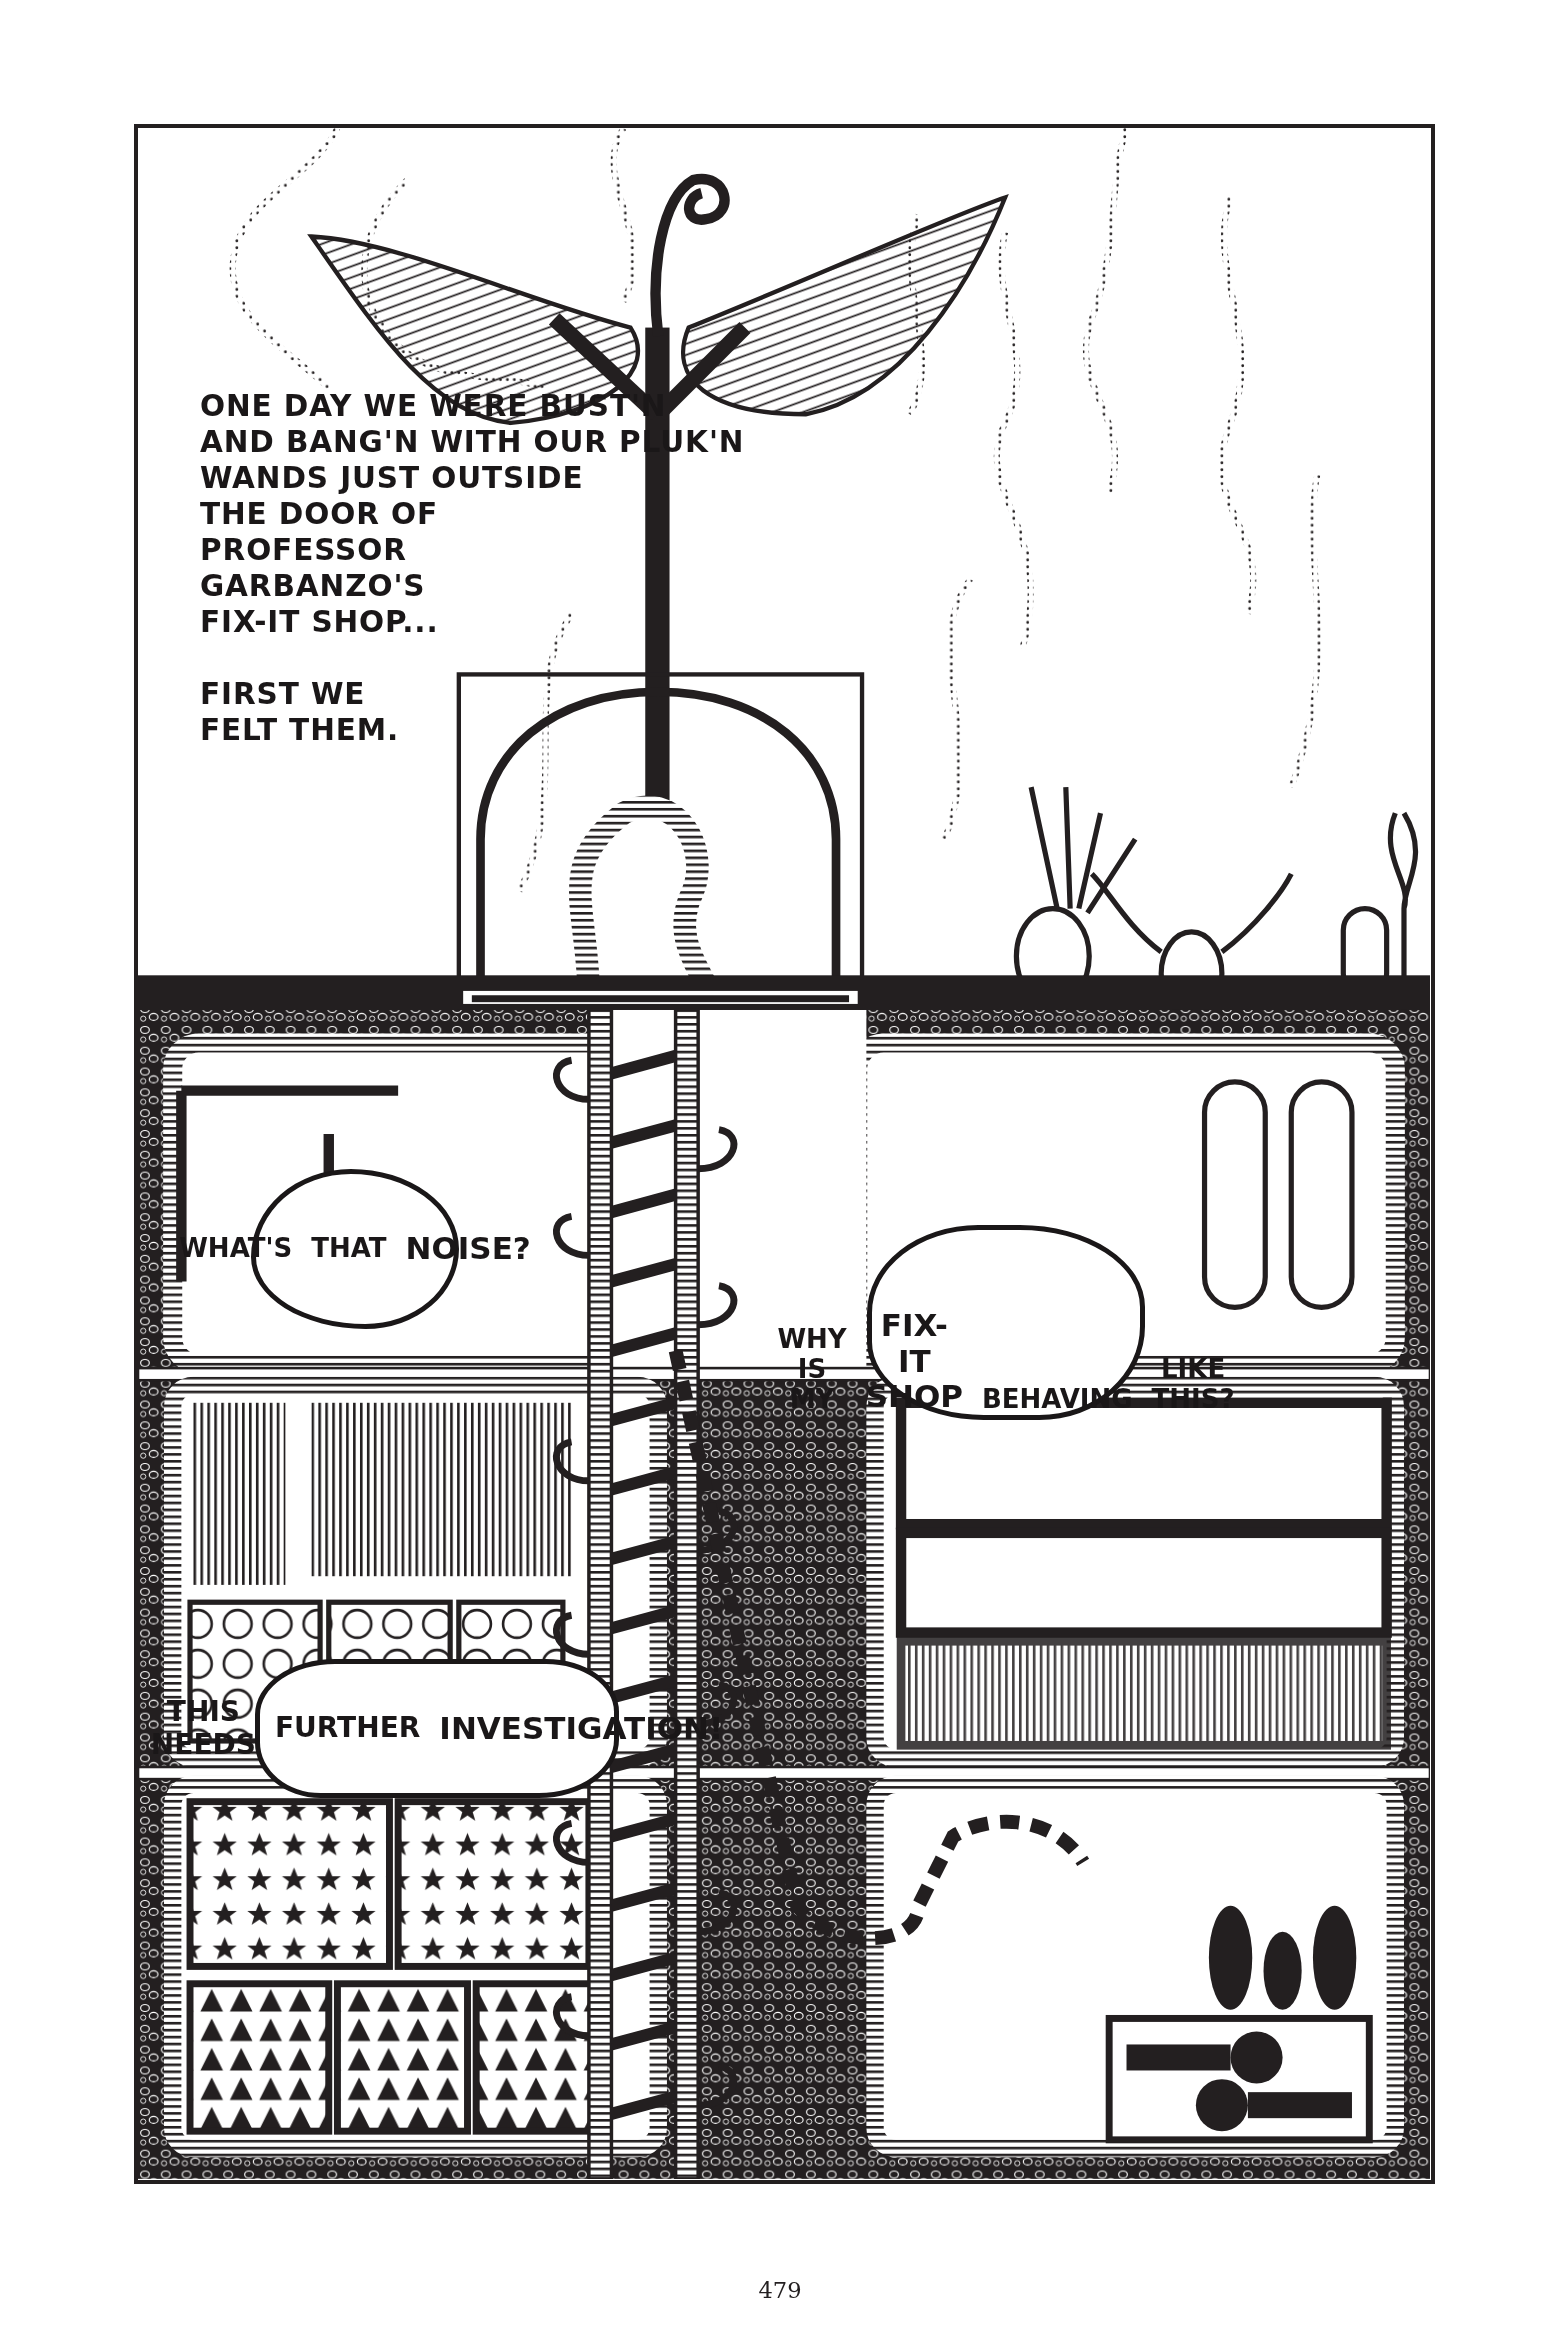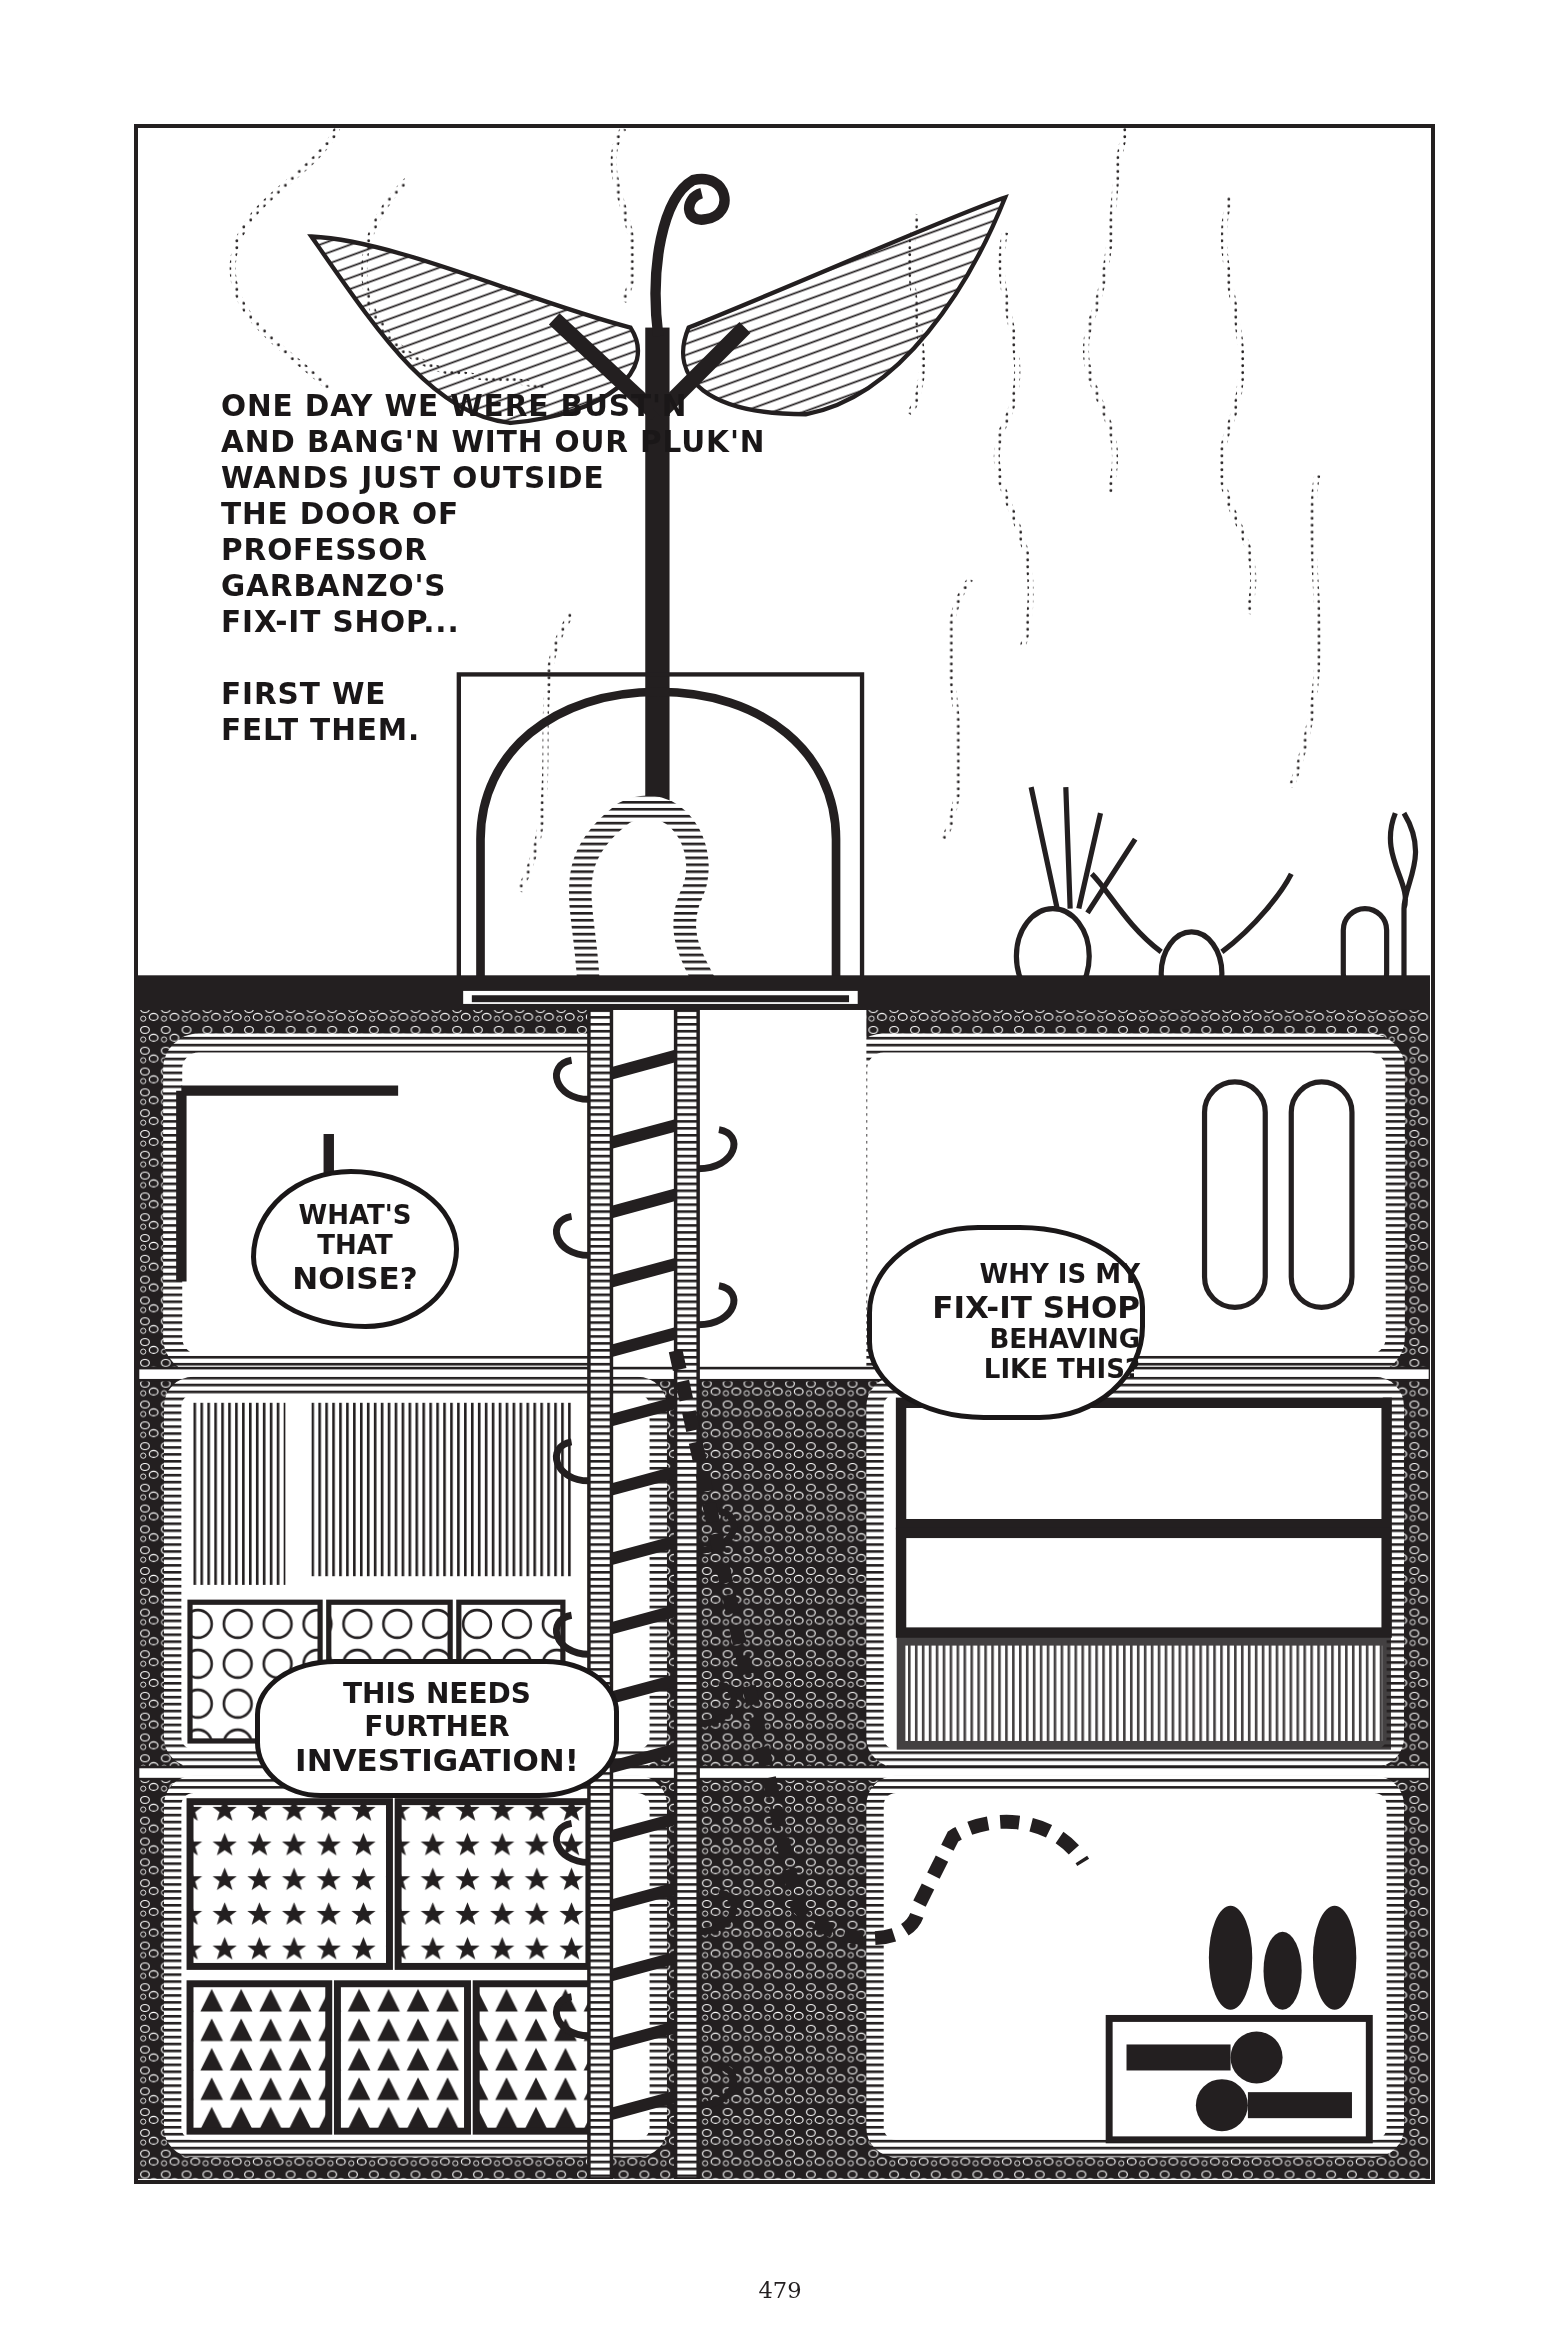--- a/index.html
+++ b/index.html
@@ -1,23 +1,23 @@
 <!DOCTYPE html>
 <html style="font-size:14px"><head>
 <meta charset="utf-8">
 <style>
   html,body{margin:0;padding:0;background:#fff;}
   body{width:1560px;height:2342px;position:relative;overflow:hidden;font-family:"DejaVu Sans","Liberation Sans",sans-serif;color:#1a1718;}
   .page{position:absolute;left:0;top:0;width:1560px;height:2342px;}
   .frame{position:absolute;left:134px;top:124px;width:1301px;height:2060px;border:4.3px solid #231f20;box-sizing:border-box;overflow:hidden;background:#fff;}
   svg.art{position:absolute;left:0;top:0;}
-  .caption{position:absolute;left:83px;top:260px;width:364px;font-weight:bold;font-size:29.5px;line-height:36px;letter-spacing:0.9px;text-transform:uppercase;}
+  .caption{position:absolute;left:62px;top:260px;width:364px;font-weight:bold;font-size:29.5px;line-height:36px;letter-spacing:0.9px;text-transform:uppercase;}
   .caption .line{display:block;white-space:nowrap;}
   .caption .gap{display:block;height:36px;}
-  .bubble{position:absolute;background:#fff;border:5.2px solid #1a1718;display:flex;flex-direction:column;align-items:center;justify-content:center;text-align:center;font-weight:bold;text-transform:uppercase;box-sizing:border-box;}
+  .bubble{position:absolute;background:#fff;border:5.2px solid #1a1718;display:flex;flex-direction:row;align-items:center;justify-content:center;text-align:center;font-weight:bold;text-transform:uppercase;box-sizing:border-box;gap:19px;}
   .bubble span{display:block;line-height:1.15;}
   .b-noise{left:113px;top:1041px;width:208px;height:160px;border-radius:48% 52% 45% 55%/55% 50% 50% 45%;font-size:26px;}
   .b-shop{left:729px;top:1097px;width:278px;height:195px;border-radius:40% 45% 38% 42%/45% 42% 48% 40%;font-size:26px;align-items:flex-end;}
   .b-inv{left:117px;top:1531px;width:364px;height:139px;border-radius:22% 20% 22% 18%/40% 38% 42% 40%;font-size:28px;align-items:center;}
   .big{font-size:31px;}
   .pagenum{position:absolute;left:0;width:1560px;top:2277px;text-align:center;font-family:"DejaVu Serif","Liberation Serif",serif;font-size:22.6px;color:#231f20;}
 </style>
 </head>
 <body>
 

